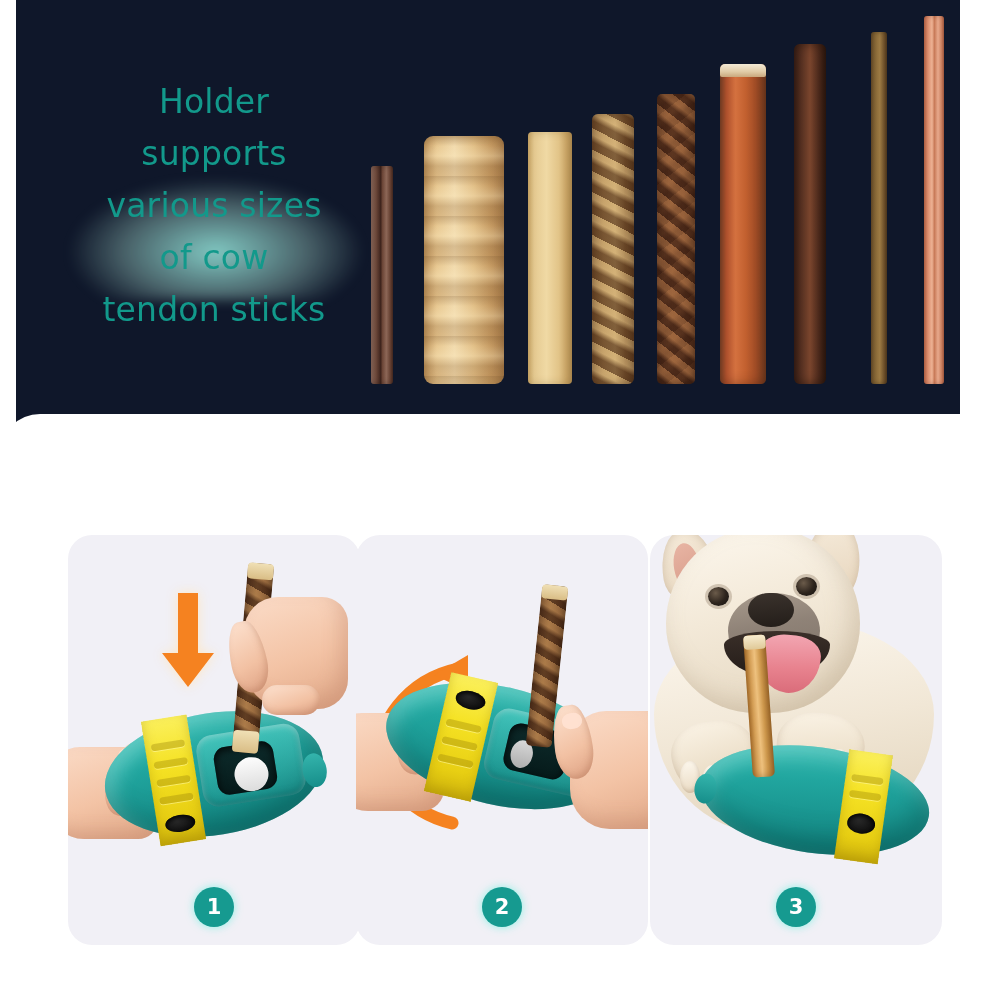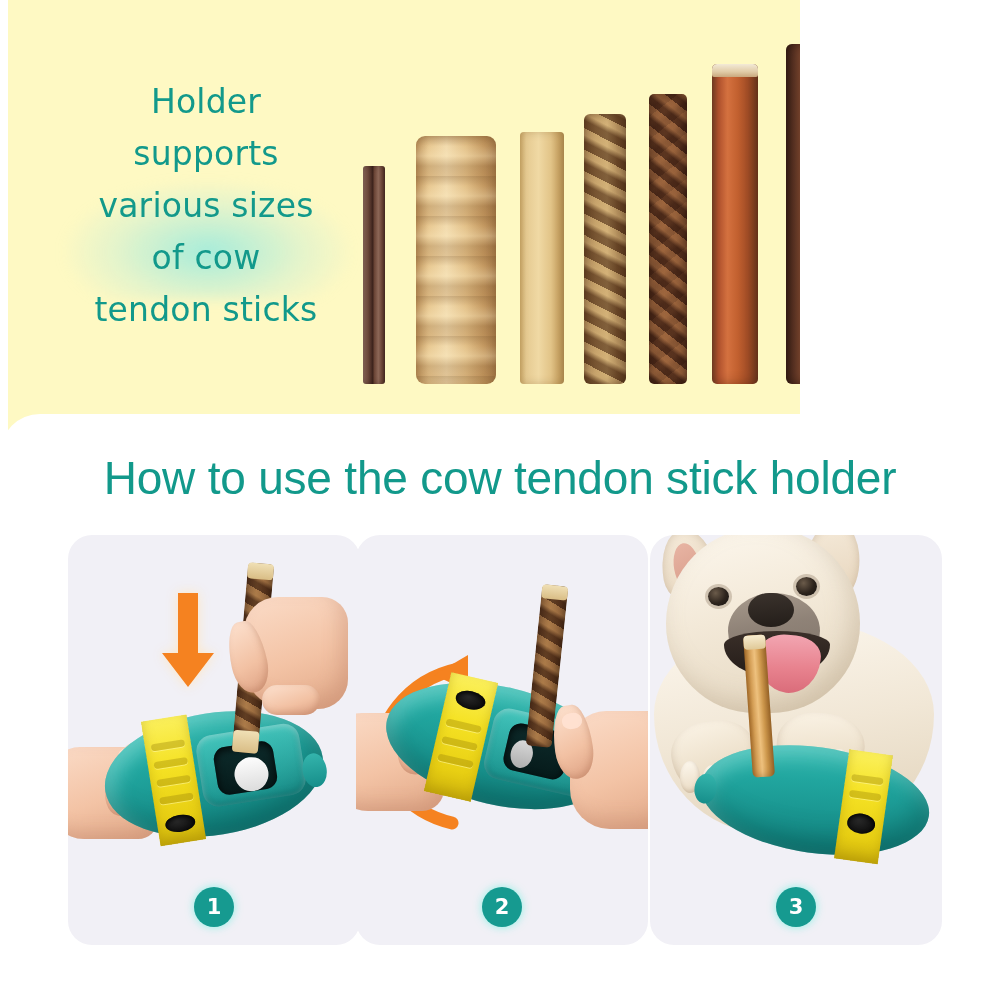--- a/index.html
+++ b/index.html
@@ -7,22 +7,22 @@
   body{
     width:1000px;height:1000px;overflow:hidden;
     background:#ffffff;
     font-family:"DejaVu Sans","Liberation Sans",sans-serif;
     position:relative;
   }
   #page{position:absolute;inset:0;width:1000px;height:1000px;overflow:hidden;}
 
   
   .hero{
-    position:absolute;left:8px;top:0;width:792px;height:432px;
-    background:#fef9c3;overflow:hidden;
+    position:absolute;left:16px;top:0;width:944px;height:432px;
+    background:#0f172a;overflow:hidden;
   }
   .hero-glow{
     position:absolute;left:55px;top:180px;width:290px;height:120px;
     background:radial-gradient(ellipse at 50% 60%, rgba(150,233,222,.85) 0%, rgba(180,235,220,.35) 45%, rgba(222,192,119,0) 72%);
     filter:blur(6px);
     pointer-events:none;
   }
   .headline{
     position:absolute;left:48px;top:76px;width:300px;
     text-align:center;
@@ -276,21 +276,20 @@
     <div class="hero-glow"></div>
     <div class="headline">Holder
 supports
 various sizes
 of cow
 tendon sticks</div>
   </div>
 
   <div class="sheet">
 
-    <div class="sheet-title">How to use the cow tendon stick holder</div>
 
     <div class="cards">
 
       <div class="card c1">
 
         <svg class="arrow-down" style="left:92px;top:58px;" width="56" height="94" viewBox="0 0 56 94">
           <path d="M18 0 h20 v60 h16 L28 94 L2 60 h16 Z" fill="#f58220"></path>
         </svg>
 
         <div class="hand" style="left:-18px;top:212px;width:108px;height:92px;border-radius:30px 18px 20px 34px;

